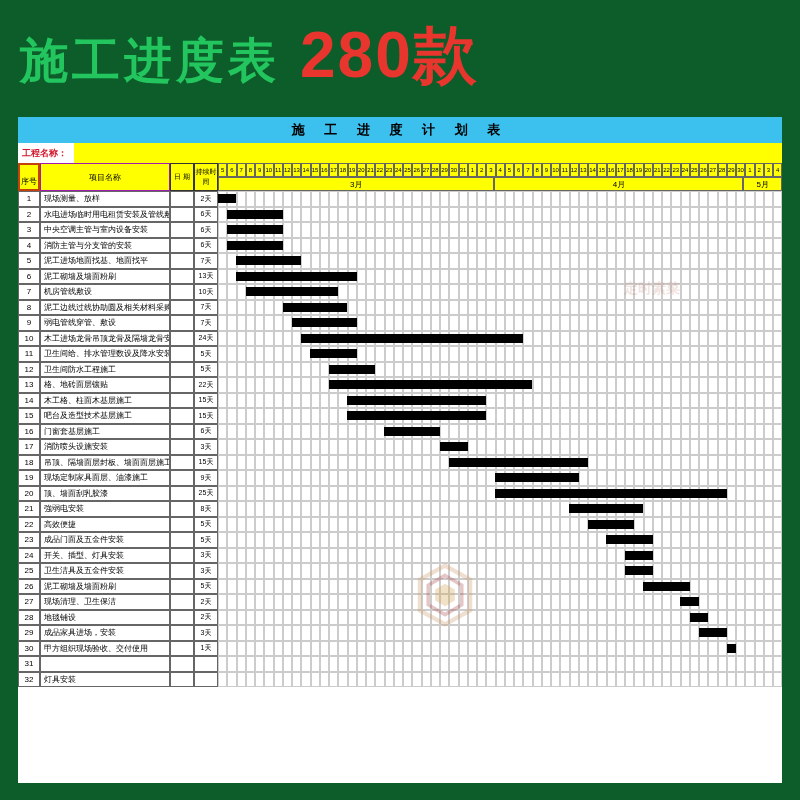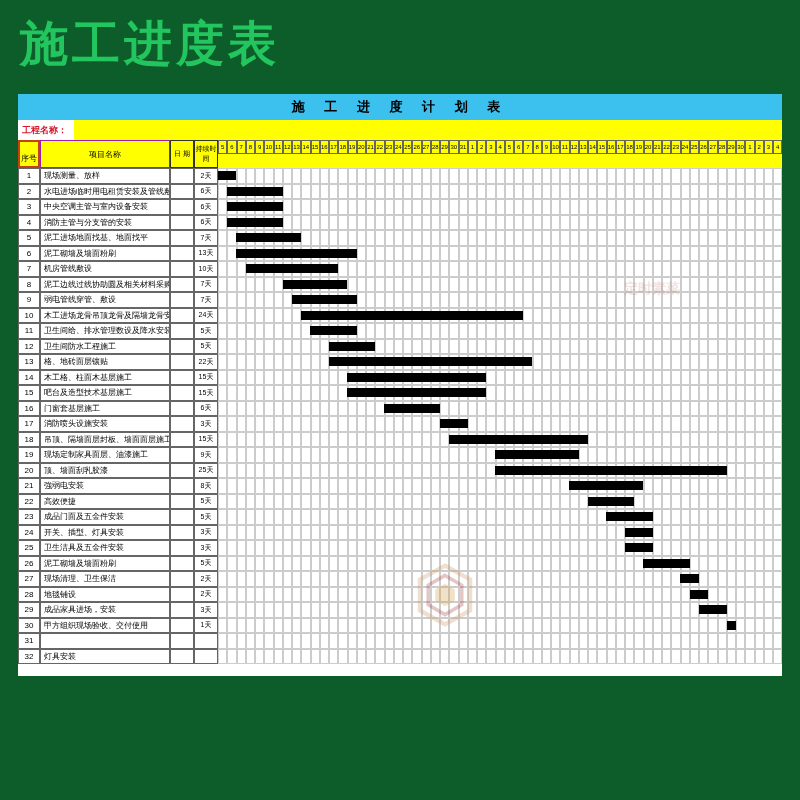--- a/index.html
+++ b/index.html
@@ -2,21 +2,21 @@
 <html><head>
 <meta charset="utf-8">
 <style>
 *{margin:0;padding:0;box-sizing:border-box;}
 body{width:800px;height:800px;background:#0d5d2a;font-family:"Microsoft YaHei",sans-serif;overflow:hidden;}
 .banner{padding:12px 20px 10px;}
 .title-row{display:flex;align-items:baseline;gap:20px;}
 .main-title{color:#22c55e;font-size:48px;font-weight:700;letter-spacing:4px;}
 .count{color:#e8362e;font-size:64px;font-weight:900;letter-spacing:2px;}
 .subtitle{color:#fff;font-size:34px;font-weight:400;margin-top:4px;letter-spacing:2px;}
-.sheet{margin:8px 18px 10px;background:#fff;height:582px;overflow:hidden;}
+.sheet{margin:8px 18px 10px;background:#fff;height:666px;overflow:hidden;}
 .chart-title{background:#3cc0ee;text-align:center;font-size:13px;font-weight:700;padding:4px 0;letter-spacing:8px;}
 .proj{display:flex;height:20px;}
 .proj-label{width:56px;background:#fff;color:#d2172c;font-size:9px;font-weight:700;display:flex;align-items:center;padding-left:4px;}
 .proj-rest{flex:1;background:#ffff00;}
 .hdr{display:flex;height:28px;font-size:8px;}
 .hdr .seq{width:22px;background:#ffff00;border:2px solid #c2410c;display:flex;align-items:flex-end;justify-content:center;padding-bottom:2px;}
 .hdr .name{width:130px;background:#ffff00;border:1px solid #a21caf;display:flex;align-items:center;justify-content:center;}
 .hdr .date-lbl{width:24px;background:#ffff00;border:1px solid #333;display:flex;align-items:center;justify-content:center;font-size:7px;}
 .hdr .dur{width:24px;background:#ffff00;border:1px solid #333;display:flex;align-items:center;justify-content:center;font-size:7px;text-align:center;}
 .hdr .timeline{flex:1;background:#ffff00;display:flex;flex-direction:column;}
@@ -35,20 +35,21 @@
 .bar{position:absolute;height:9px;top:3px;background:#000;}
 .watermark{position:absolute;right:120px;top:280px;color:rgba(180,100,80,0.18);font-size:14px;font-weight:700;}
 .hex-wm{position:absolute;left:410px;top:560px;width:70px;height:70px;opacity:0.3;}
 </style>
 </head>
 <body>
 
 <div class="banner">
   <div class="title-row">
     <div class="main-title">施工进度表</div>
+    <div class="count">280款</div>
   </div>
 </div>
 
 <div class="sheet">
   <div class="chart-title">施 工 进 度 计 划 表</div>
   <div class="proj">
     <div class="proj-label">工程名称：</div>
     <div class="proj-rest"></div>
   </div>
   <div class="hdr">
@@ -113,20 +114,25 @@
           <div class="day">26</div>
           <div class="day">27</div>
           <div class="day">28</div>
           <div class="day">29</div>
           <div class="day">30</div>
           <div class="day">1</div>
           <div class="day">2</div>
           <div class="day">3</div>
           <div class="day">4</div>
         </div>
+      <div class="month-row" id="month-row">
+          <div class="month" style="flex: 30 1 0%;">3月</div>
+          <div class="month" style="flex: 27 1 0%;">4月</div>
+          <div class="month" style="flex: 4 1 0%;">5月</div>
+        </div>
     </div>
   </div>
   <div class="rows" id="rows">
       <div class="row">
         <div class="seq">1</div>
         <div class="name">现场测量、放样</div>
         <div class="spacer"></div>
         <div class="dur">2天</div>
         <div class="gantt">
           <div class="cell"></div>

